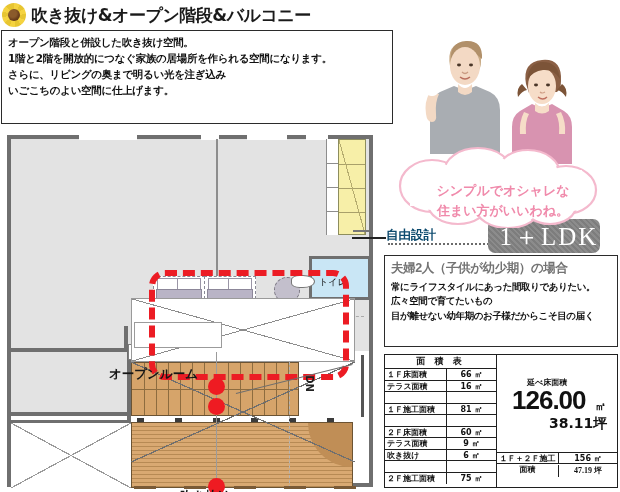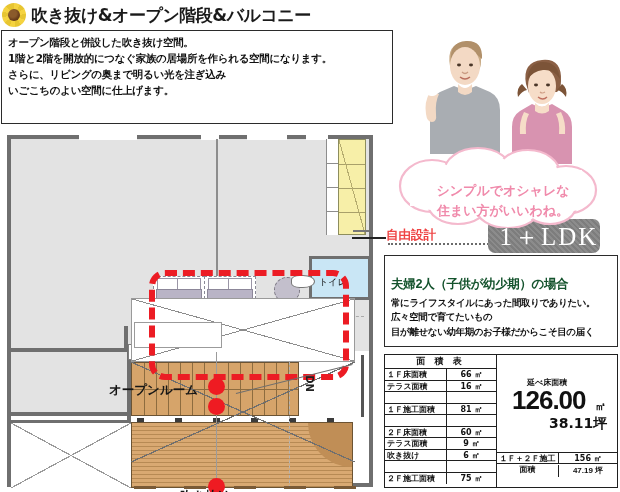--- a/index.html
+++ b/index.html
@@ -107,35 +107,35 @@
   .dim-line { position:absolute; background:none; border-top:1px dashed #aaa; }
   .dim-v { position:absolute; width:0; border-left:1px dashed #b4b4b4; }
 
   
   .people { position:absolute; left:418px; top:14px; width:200px; height:150px; }
   .bubble { position:absolute; left:386px; top:144px; width:224px; height:84px; z-index:4; }
   .bubble-text { position:absolute; left:24px; top:16px; width:186px; text-align:center;
      font-size:13px; color:#f08aab; font-weight:bold; line-height:1.5;
      font-family:"DejaVu Sans", sans-serif;margin-top:21px; }
 
-  .jiyu { position:absolute; left:386px; top:227px; font-size:12.5px; font-weight:bold; color:#ef4444;
+  .jiyu { position:absolute; left:386px; top:227px; font-size:12.5px; font-weight:bold; color:#0c4a6e;
      font-family:"DejaVu Sans", sans-serif; }
   .jiyu-line { position:absolute; left:352px; top:237px; width:34px; height:2px; background:#222; }
   .jiyu-dots { position:absolute; left:388px; top:243px; width:112px; height:0;
      border-top:2px dotted #6b6b6b; }
 
   .ldk { position:absolute; left:488px; top:219px; width:112px; height:34px; border-radius:7px;
      background:repeating-linear-gradient(45deg,#7d7d7d 0 2px,#8c8c8c 2px 4px);
      color:#ffffff; font-family:"Liberation Serif", serif; font-size:25px; letter-spacing:2px;
      display:flex; align-items:center; justify-content:center; box-sizing:border-box;padding-left:10px; }
 
   .case-box { position:absolute; left:384px; top:255px; width:234px; height:92px;
      border:1px solid #2b2b2b; background:#fff; box-sizing:border-box; padding:4px 6px; }
-  .case-title { font-size:12.5px; font-weight:bold; color:#14532d; margin:16px 0 3px 0;
-     font-family:Liberation Mono, monospace; letter-spacing:-0.4px; }
+  .case-title { font-size:12.5px; font-weight:bold; color:#737373; margin:0 0 3px 0;
+     font-family:Liberation Sans, sans-serif; letter-spacing:-0.4px; }
   .case-box p { margin:0 0 1px 0; font-size:9.5px; font-weight:bold; color:#111; line-height:1.42;
      font-family:"DejaVu Sans", sans-serif; white-space:nowrap; letter-spacing:-0.4px; }
 
   
   .area-wrap { position:absolute; left:384px; top:354px; width:234px; height:134px;
      border:1px solid #1f1f1f; box-sizing:border-box; background:#fff; display:flex; }
   .area-left { width:112px; border-right:1px solid #1f1f1f; box-sizing:border-box; }
   .area-head { text-align:center; font-size:9px; font-weight:bold; letter-spacing:3px; color:#111;
      border-bottom:1px solid #1f1f1f; height:13px; line-height:13px; font-family:"DejaVu Sans", sans-serif; }
   .arow { display:flex; height:11.5px; border-bottom:1px solid #1f1f1f; box-sizing:border-box; }
@@ -156,21 +156,21 @@
      font-family:"DejaVu Sans", sans-serif; }
   .sum-row { position:absolute; left:0; bottom:23px; width:100%; height:12px;
      border-top:1px solid #1f1f1f; border-bottom:1px solid #1f1f1f; box-sizing:border-box; display:flex; }
   .sum-row .nm { flex:1; font-size:8px; font-weight:bold; text-align:center; line-height:11px; color:#111;
      border-right:1px solid #1f1f1f; box-sizing:border-box; font-family:"DejaVu Sans", sans-serif; }
   .sum-row .vl { width:58px; font-size:8px; font-weight:bold; text-align:center; line-height:11px; color:#111;
      font-family:"DejaVu Sans", sans-serif; }
   .sum-row2 { position:absolute; left:0; bottom:10px; width:100%; height:12px; display:flex; }
   .sum-row2 .nm { flex:1; border-right:1px solid #1f1f1f; box-sizing:border-box; }
   .sum-row2 .vl { width:58px; font-size:8px; font-weight:bold; text-align:center; line-height:11px; color:#111;
-     font-family:Liberation Sans, sans-serif; }
+     font-family:Liberation Serif, serif; }
 </style>
 </head>
 <body>
 
 <div class="root">
 
   <div class="title-row">
     <span class="sunflower">
       <span class="petals"></span>
         <span class="core"></span>
@@ -287,21 +287,21 @@
       <div style="position:absolute; inset:0; background:linear-gradient(to top right, transparent calc(50% - 0.6px), #6f6f6f calc(50% - 0.6px), #6f6f6f calc(50% + 0.6px), transparent calc(50% + 0.6px));"></div>
     </div>
 
     <div class="wall-v" style="left:215px; top:222px; width:1.4px; height:136px; background:#9b9b9b;"></div>
     <div class="dim-v" style="left:288px; top:232px; height:126px;"></div>
 
     <div class="rdot" style="left:207px; top:248px;"></div>
     <div class="rdot" style="left:207px; top:348px;"></div>
     <div class="rdot" style="left:207px; top:268px;"></div>
 
-    <div class="plan-label" style="left:108px; top:252px;">オープンルーム</div>
+    <div class="plan-label" style="left:108px; top:236px;">オープンルーム</div>
     <div class="plan-label" style="left:179px; top:358px;">吹き抜け</div>
 
   </div>
 
   <div style="position:absolute; left:134px; top:486px; width:230px; height:4px;">
     <div style="position:absolute;left:0;top:0;width:22px;height:3px;background:#7a5a36;"></div>
     <div style="position:absolute;left:50px;top:0;width:22px;height:3px;background:#7a5a36;"></div>
     <div style="position:absolute;left:100px;top:0;width:22px;height:3px;background:#7a5a36;"></div>
     <div style="position:absolute;left:150px;top:0;width:22px;height:3px;background:#7a5a36;"></div>
     <div style="position:absolute;left:200px;top:0;width:22px;height:3px;background:#7a5a36;"></div>

